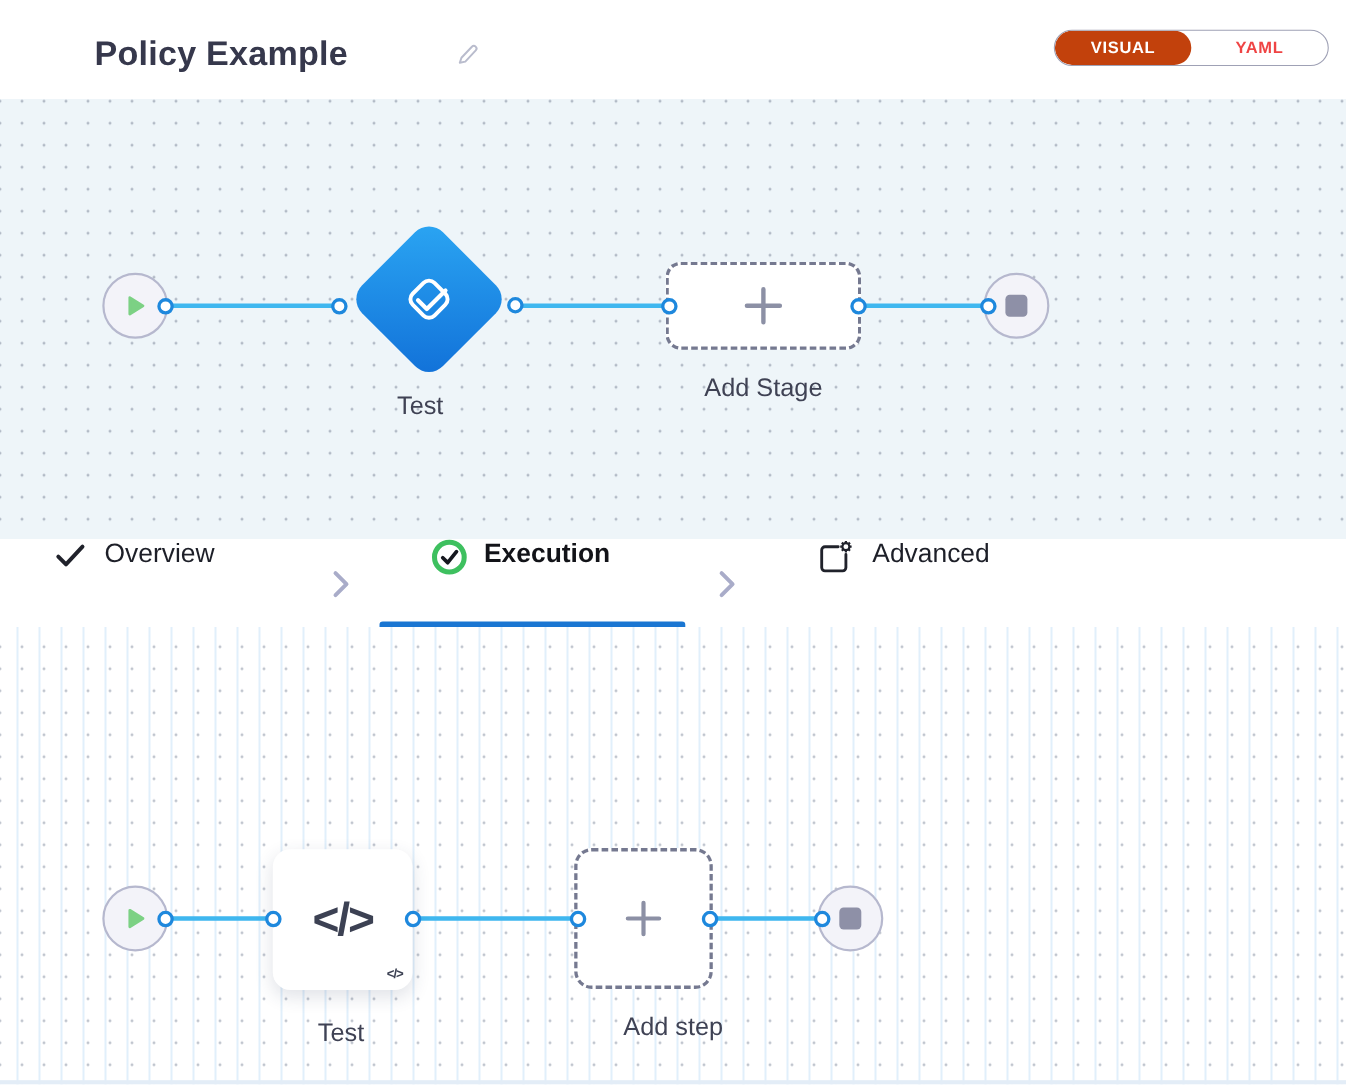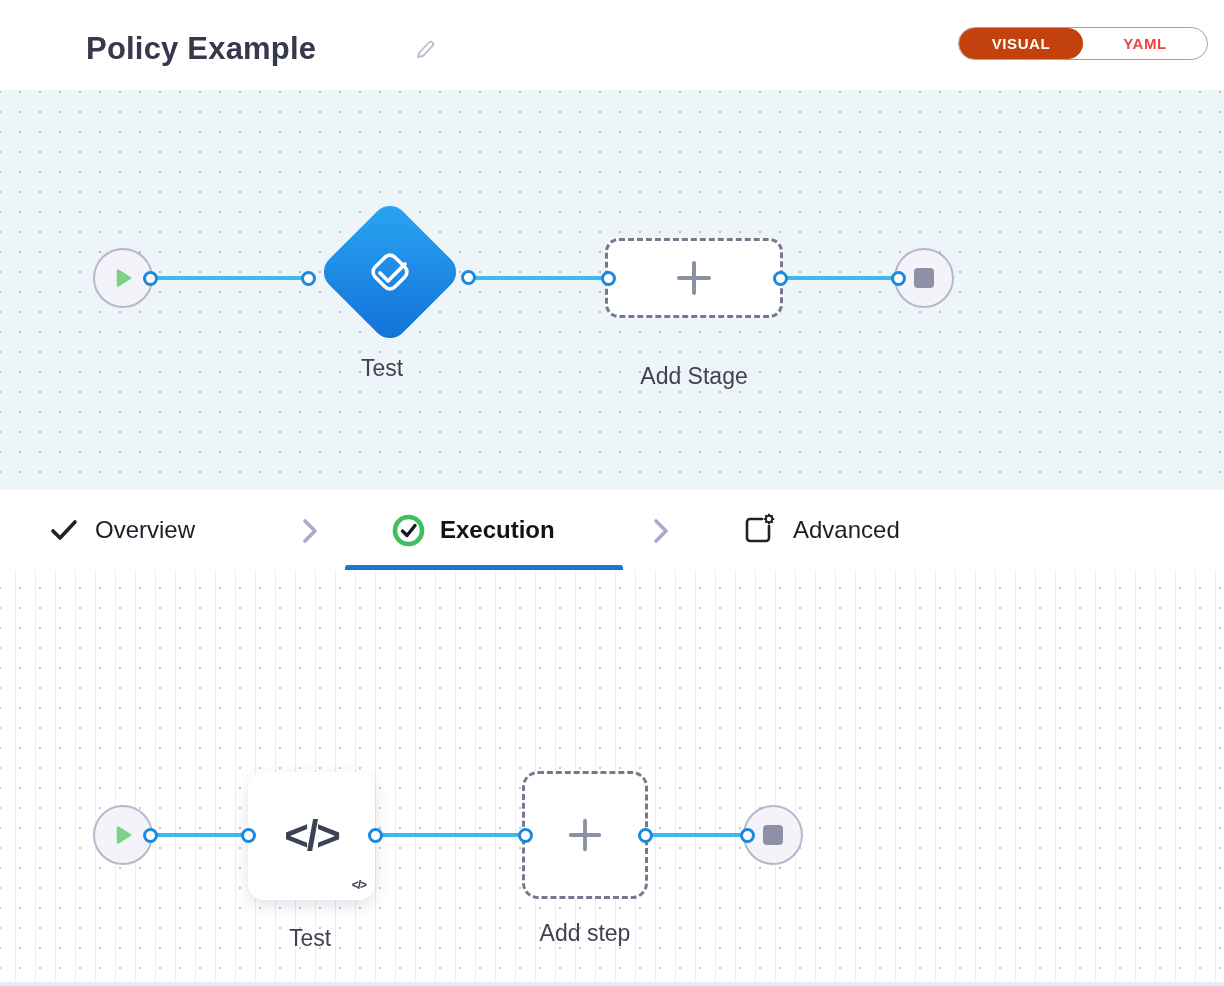--- a/index.html
+++ b/index.html
@@ -39,21 +39,21 @@
 
   .node-label { position:absolute; font-size:23px; color:#3f4254; text-align:center; transform:translateX(-50%); white-space:nowrap; }
 
   .step-card { position:absolute; left:248px; top:202px; width:127px; height:128px; background:#ffffff; border-radius:16px;
     box-shadow:0 6px 16px rgba(40,60,90,.14); display:flex; align-items:center; justify-content:center; cursor:pointer; z-index:2; }
   .code-glyph { font-size:42px; font-weight:700; color:#3c4153; letter-spacing:-2px; }
   .code-badge { position:absolute; right:9px; bottom:8px; font-size:12px; font-weight:700; color:#3c4153; letter-spacing:-1px; }
 
   
   .tabbar { position:relative; height:80px; background:#ffffff; }
-  .tab-item { position:absolute; top:0; height:80px; display:flex; align-items:center; gap:15px; cursor:pointer; }
+  .tab-item { position:absolute; top:0; height:80px; display:flex; gap:15px; cursor:pointer; }
   .tab-label { font-size:24px; color:#1d1f28; }
   .tab-label.bold { font-weight:700; color:#121318; }
   .tab-chevron { position:absolute; top:26px; }
   .tab-underline { position:absolute; left:345px; bottom:0; width:278px; height:5px; background:#1a76d2; border-radius:3px 3px 0 0; }
 </style>
 </head>
 <body>
 
 <div class="header">
   <div class="page-title">Policy Example</div>
@@ -102,21 +102,21 @@
   </div>
 
   <div class="port" style="left:773px; top:181px;"></div>
   <div class="port" style="left:891px; top:181px;"></div>
 
   <div class="terminal-node" style="left:894px; top:158px;">
     <div class="stop-square"></div>
   </div>
 
   <div class="node-label" style="left:372px; top:265px;margin-left:10px;">Test</div>
-  <div class="node-label" style="left:694px; top:249px;margin-top:24px;">Add Stage</div>
+  <div class="node-label" style="left:694px; top:249px;">Add Stage</div>
 </div>
 
 <div class="tabbar">
 
   <div class="tab-item" style="left:48px;">
     <svg width="32" height="30" viewBox="0 0 32 30">
       <path d="M5 16 L12 23 L27 7" fill="none" stroke="#20222b" stroke-width="3.6" stroke-linecap="round" stroke-linejoin="round"></path>
     </svg>
     <span class="tab-label">Overview</span>
   </div>
@@ -181,16 +181,16 @@
   </div>
 
   <div class="port" style="left:638px; top:258px;"></div>
   <div class="port" style="left:740px; top:258px;"></div>
 
   <div class="terminal-node" style="left:743px; top:235px;">
     <div class="stop-square"></div>
   </div>
 
   <div class="node-label" style="left:310px; top:355px;">Test</div>
-  <div class="node-label" style="left:585px; top:350px;">Add step</div>
+  <div class="node-label" style="left:612px; top:350px;">Add step</div>
 
   <div class="bottom-strip"></div>
 </div>
 
 </body></html>

